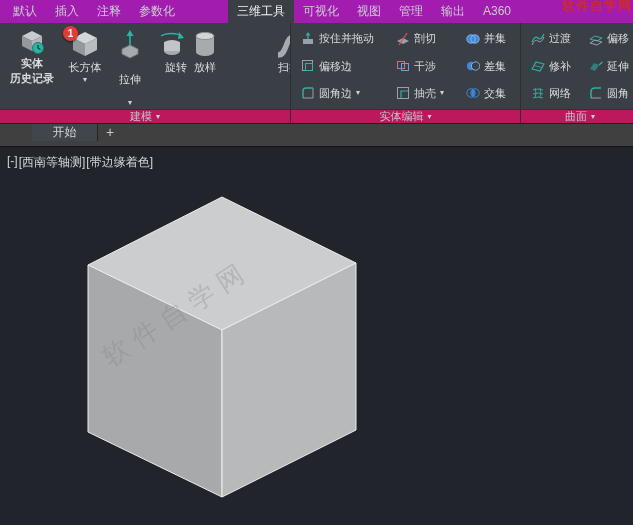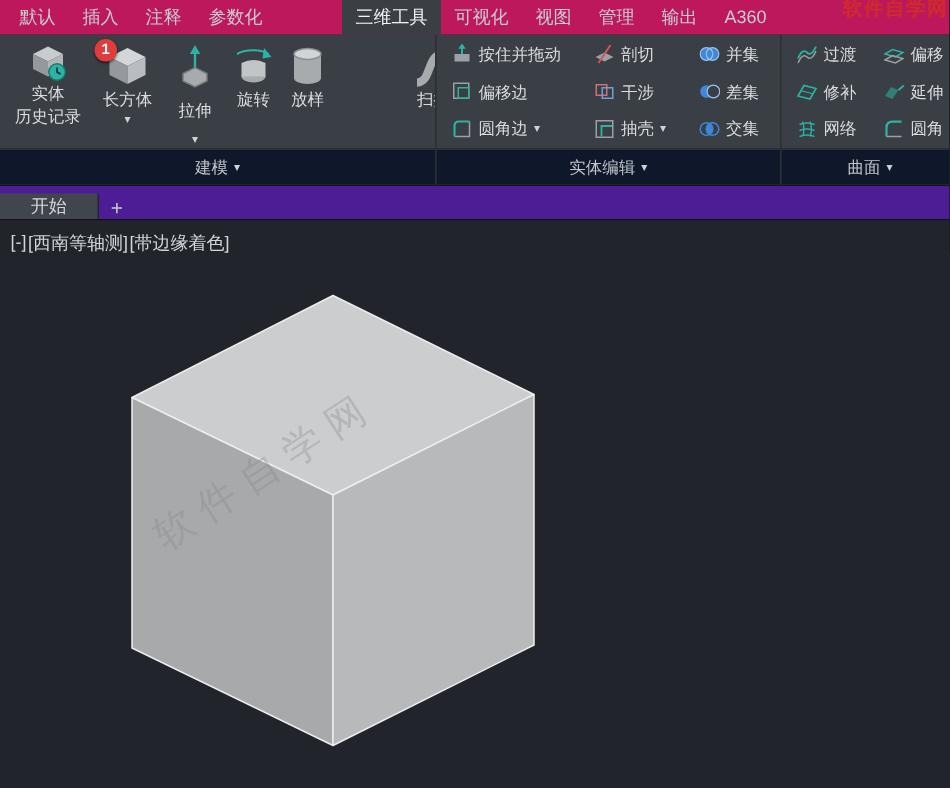--- a/index.html
+++ b/index.html
@@ -5,41 +5,41 @@
   * { box-sizing: border-box; margin: 0; padding: 0; }
   html, body { width: 633px; height: 525px; overflow: hidden; background:#17191c; }
   .app {
     width: 633px; height: 525px; position: relative; overflow: hidden;
     display: flex; flex-direction: column;
     font-family: "Liberation Sans", "DejaVu Sans", sans-serif;
     color: #d9dcde; cursor: default; user-select: none;
   }
   
   .tabbar {
-    height: 23px; flex: none; background: #be185d;
+    height: 23px; flex: none; background: #a21caf;
     display: flex; align-items: stretch; padding-left: 4px; position: relative;
   }
   .rtab {
     padding: 0 9px; font-size: 12px; line-height: 23px;
     color: #c9ccd0; white-space: nowrap;
   }
   .rtab.active { background: #3a3e45; color: #f2f3f4; margin-left: 44px; }
   .wm-top {
     position: absolute; top: -3px; right: 1px; z-index: 9;
     color: #cf2b2b; font-size: 13px; font-weight: bold; letter-spacing: 1px;
   }
   
   .ribbon {
     height: 101px; flex: none; background: #3a3e45;
     display: flex; border-bottom: 1px solid #141619; overflow: hidden;
   }
   .panel { display: flex; flex-direction: column; border-right: 1px solid #2b2e33; flex: none; }
   .panel-body { flex: 1; display: flex; align-items: stretch; padding: 2px 3px; overflow: hidden; }
   .panel-footer {
-    height: 24px; flex: none; background: #0f172a; border-top: 1px solid #2e3137;
+    height: 14px; flex: none; background: #be185d; border-top: 1px solid #2e3137;
     color: #c0c4c8; font-size: 11px; display: flex; align-items: center;
     justify-content: center; gap: 4px; white-space: nowrap;
   }
   .caret { font-size: 8px; line-height: 8px; color: #cfd2d5; }
   .bigbtn {
     display: flex; flex-direction: column; align-items: center;
     padding-top: 4px; gap: 2px; font-size: 11px; color: #d9dcde;
     white-space: nowrap; flex: none;
   }
   .blabel { line-height: 13px; }
@@ -53,22 +53,22 @@
   .smallgrid { display: grid; align-content: space-evenly; row-gap: 3px; column-gap: 14px; padding: 0 8px; }
   .grid3 { grid-template-columns: auto auto auto; }
   .grid2 { grid-template-columns: auto auto; }
   .smallbtn {
     display: flex; align-items: center; gap: 4px; font-size: 11px;
     color: #d9dcde; white-space: nowrap; padding: 1px 2px;
   }
   .si { width: 14px; height: 14px; flex: none; }
   
   .filetabs {
-    height: 23px; flex: none; background: #4c1d95;
-    display: flex; align-items: flex-end; border-bottom: 1px solid #101214;
+    height: 23px; flex: none; background: #404040;
+    display: flex; align-items: flex-start; border-bottom: 1px solid #101214; padding-left: 32px;
   }
   .ftab-start {
     width: 66px; background: #41464d; color: #d2d5d8; font-size: 12px;
     display: flex; align-items: center; justify-content: center;
     border-right: 1px solid #222529;
   }
   .ftab-active {
     width: 162px; background: #1e2227; color: #ffffff; font-size: 12px;
     display: flex; align-items: center; justify-content: center; gap: 24px;
   }
@@ -103,21 +103,21 @@
     <div class="rtab">管理</div>
     <div class="rtab">输出</div>
     <div class="rtab">A360</div>
   </div>
   <div class="wm-top">软件自学网</div>
 
   <div class="ribbon">
 
     <div class="panel" style="width:291px;">
       <div class="panel-body">
-        <div class="bigbtn" style="width:58px;">
+        <div class="bigbtn" style="width:58px;font-weight:bold;">
           <svg class="bicon" width="26" height="26" viewBox="0 0 26 26">
             <polygon points="13,2 23,7 13,12 3,7" fill="#c9ccce"></polygon>
             <polygon points="3,7 13,12 13,22 3,17" fill="#95999d"></polygon>
             <polygon points="13,12 23,7 23,17 13,22" fill="#b3b6b9"></polygon>
             <circle cx="19" cy="19" r="5.5" fill="#2bb3a3" stroke="#1b7a70"></circle>
             <path d="M19 16 L19 19 L21.4 20.4" stroke="#0e3a35" fill="none" stroke-width="1.2"></path>
           </svg>
           <span class="blabel">实体</span>
           <span class="blabel">历史记录</span>
         </div>
@@ -136,21 +136,21 @@
         <div class="bigbtn" style="width:42px;justify-content:space-between;">
           <svg class="bicon" width="30" height="30" viewBox="0 0 30 30">
             <polygon points="7,20 15,16 23,20 23,25 15,29 7,25" fill="#a8abae" stroke="#74787c"></polygon>
             <line x1="15" y1="16" x2="15" y2="5" stroke="#2bb3a3" stroke-width="1.6"></line>
             <polygon points="15,1 11.5,7 18.5,7" fill="#2bb3a3"></polygon>
           </svg>
           <span class="blabel">拉伸</span>
           <span class="caret">▾</span>
         </div>
 
-        <div class="bigbtn" style="width:36px;">
+        <div class="bigbtn" style="width:36px;align-items:flex-end;">
           <svg class="bicon" width="30" height="30" viewBox="0 0 30 30">
             <ellipse cx="15" cy="22" rx="8" ry="4" fill="#a8abae"></ellipse>
             <path d="M7 22 L7 13 Q15 9 23 13 L23 22" fill="#c2c5c8"></path>
             <path d="M4 7 A 13 6 0 0 1 25 7" stroke="#2bb3a3" fill="none" stroke-width="1.4"></path>
             <polygon points="27,9 22,3 21,10" fill="#2bb3a3"></polygon>
           </svg>
           <span class="blabel">旋转</span>
         </div>
 
         <div class="bigbtn" style="width:36px;">

